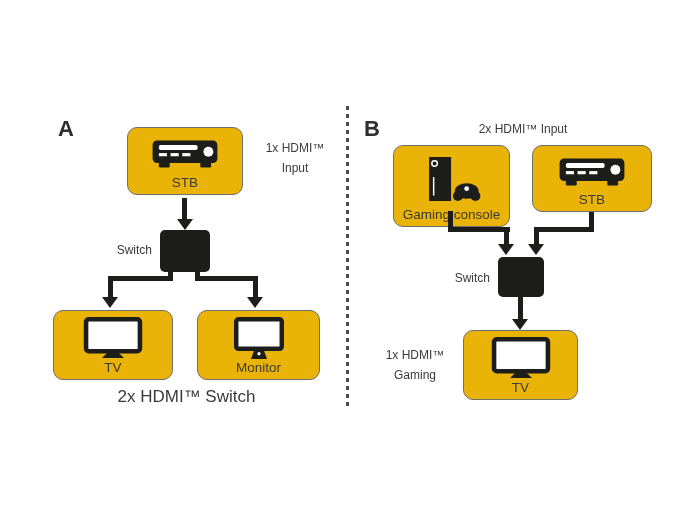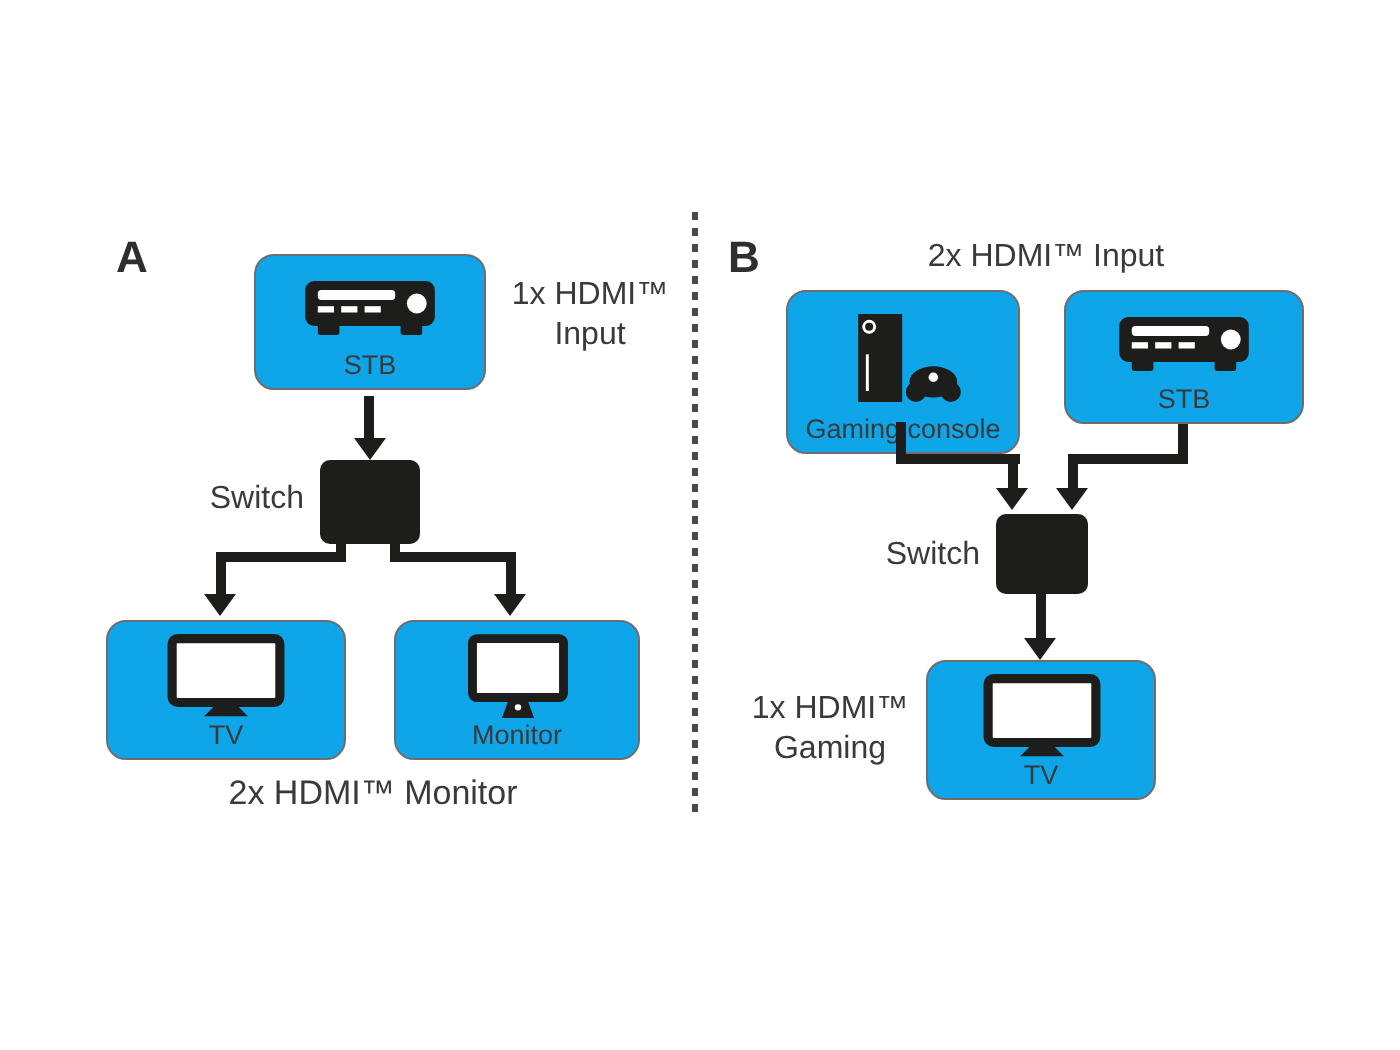--- a/index.html
+++ b/index.html
@@ -3,25 +3,25 @@
 <meta charset="utf-8">
 <style>
   html,body{margin:0;padding:0;background:#ffffff;}
   .stage{
     position:relative;width:700px;height:525px;background:#ffffff;overflow:hidden;
     font-family:"Liberation Sans", sans-serif;color:#3a3a3a;
   }
   .panel-letter{position:absolute;font-size:22px;font-weight:bold;color:#2e2e2e;line-height:1;}
   .device-box{
     position:absolute;box-sizing:border-box;border:1.5px solid #6e6e6e;border-radius:10px;
-    background:#0ea5e9;display:flex;flex-direction:column;align-items:center;
+    background:#eab308;display:flex;flex-direction:column;align-items:center;
   }
   .icon-wrap{flex:1;display:flex;align-items:center;justify-content:center;padding-top:5px;}
   .device-label{font-size:13.5px;color:#3a3a3a;line-height:1;padding-bottom:5px;}
-  .txt{position:absolute;font-size:16px;line-height:20px;color:#3a3a3a;}
+  .txt{position:absolute;font-size:12px;line-height:20px;color:#3a3a3a;}
   .center{text-align:center;}
   .right{text-align:right;}
   .ln{position:absolute;background:#1d1d1b;}
   .ah{position:absolute;width:0;height:0;border-left:8px solid transparent;
       border-right:8px solid transparent;border-top:11px solid #1d1d1b;}
   .switch-block{position:absolute;background:#1d1d1b;border-radius:5px;}
   .divider{
     position:absolute;width:2.5px;
     background:repeating-linear-gradient(to bottom,#4a4a4a 0 4px,transparent 4px 8px);
   }
@@ -85,21 +85,21 @@
     <div class="icon-wrap">
       <svg width="50" height="43" viewBox="0 0 56 48">
         <rect x="2.5" y="2.5" width="51" height="33" rx="2.5" fill="#ffffff" stroke="#1d1d1b" stroke-width="5"></rect>
         <polygon points="23,36 33,36 37,47 19,47" fill="#1d1d1b"></polygon>
         <circle cx="28" cy="41" r="1.8" fill="#ffffff"></circle>
       </svg>
     </div>
     <div class="device-label">Monitor</div>
   </div>
 
-  <div class="txt center big" style="left:53px;top:387px;width:267px;">2x HDMI™ Monitor</div>
+  <div class="txt center big" style="left:53px;top:387px;width:267px;">2x HDMI™ Switch</div>
 
   <div class="divider" style="left:346px;top:106px;height:302px;"></div>
 
   <div class="panel-letter" style="left:364px;top:118px;">B</div>
 
   <div class="txt center" style="left:403px;top:119px;width:240px;">2x HDMI™ Input</div>
 
   <div class="device-box" style="left:393px;top:145px;width:117px;height:82px;">
     <div class="icon-wrap">
       <svg width="58" height="44" viewBox="0 0 62 48">

